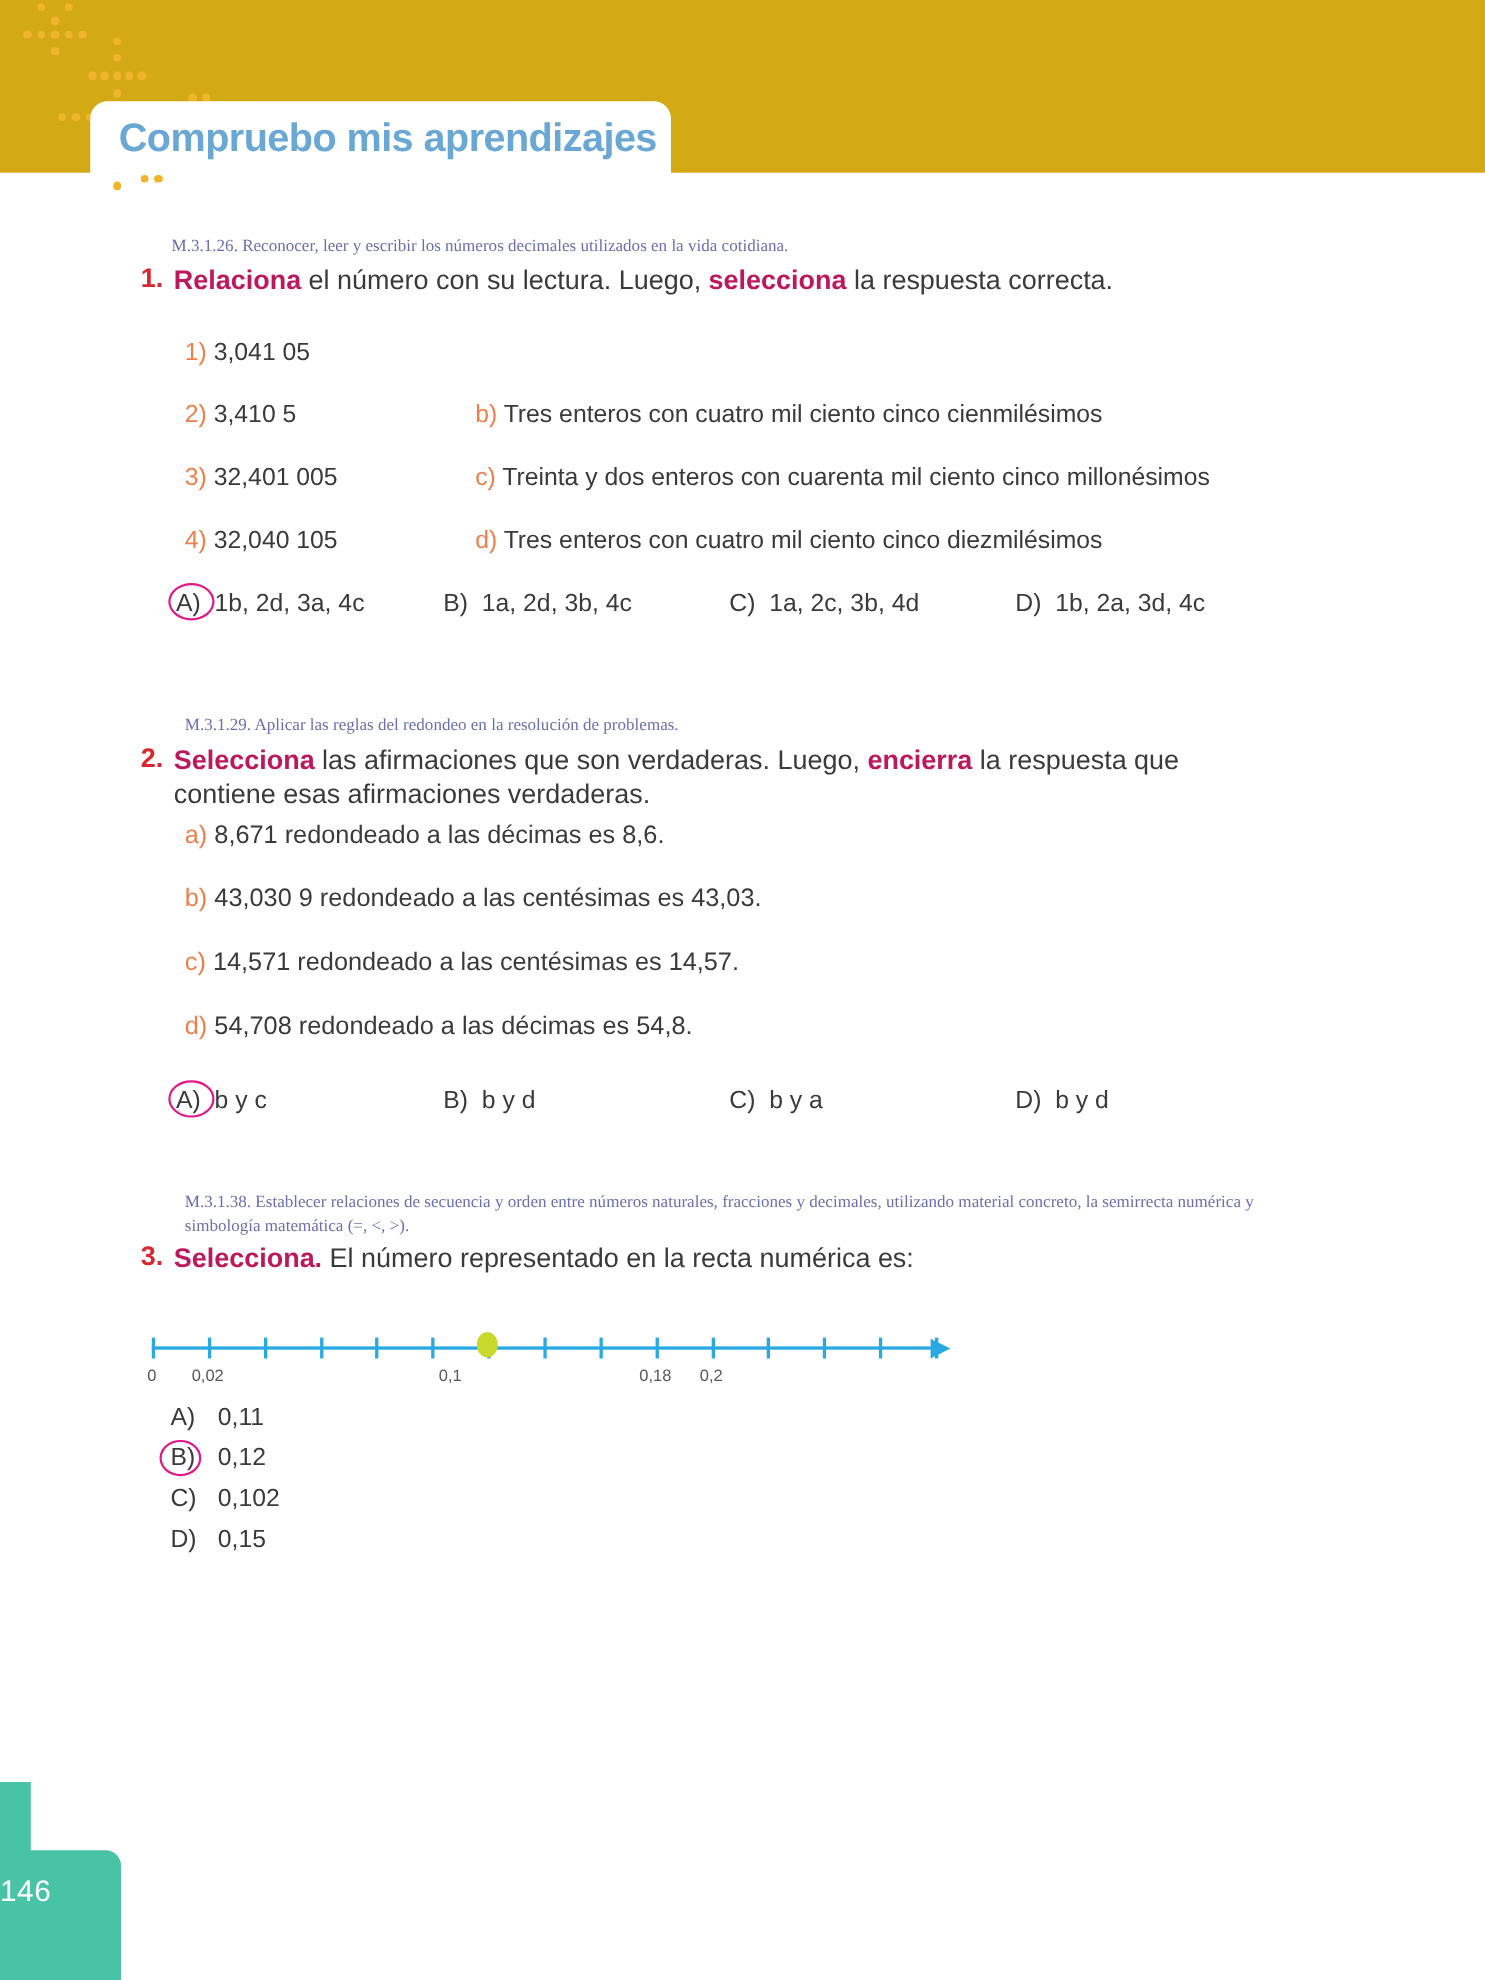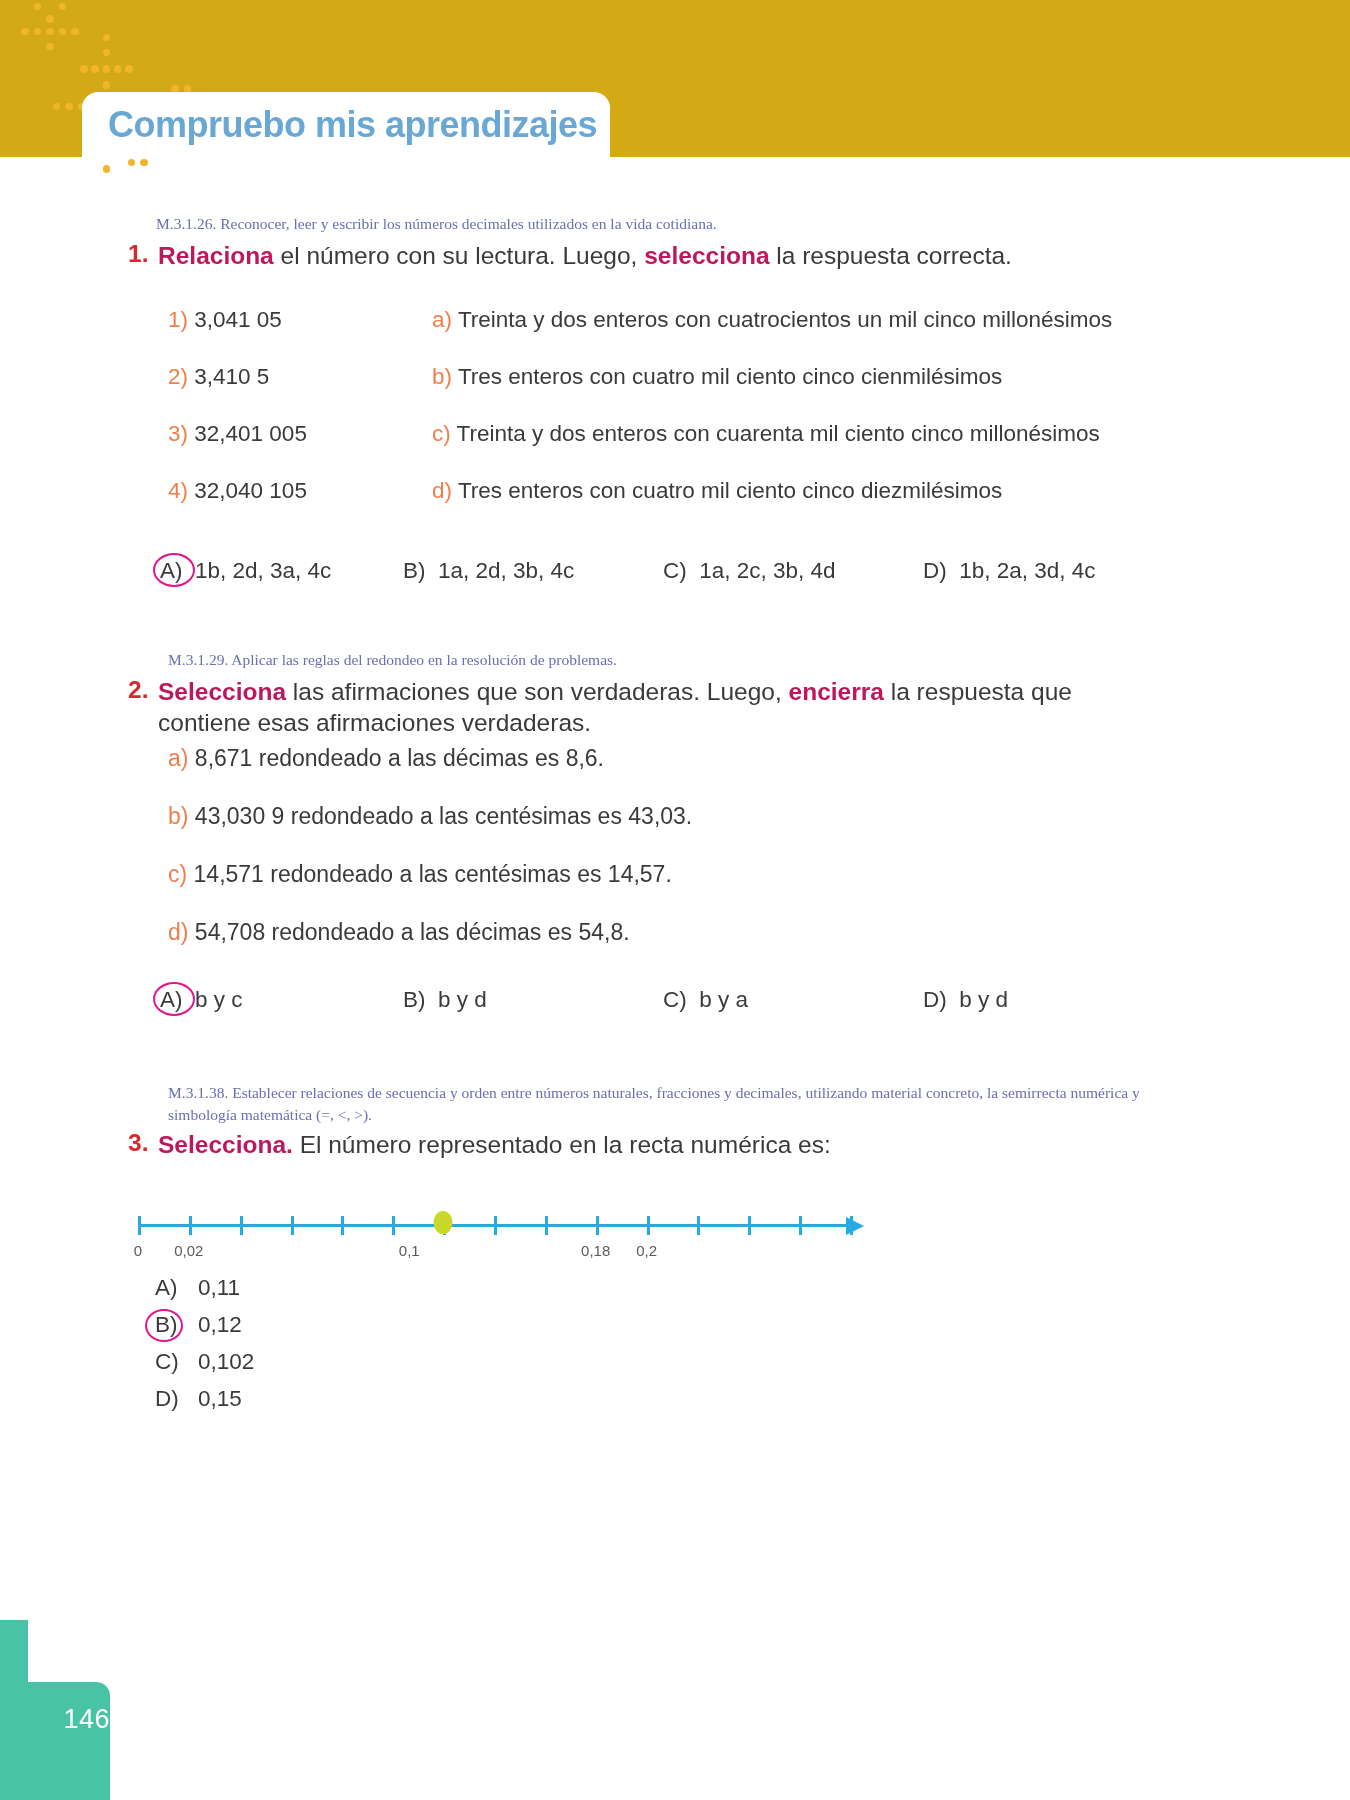--- a/index.html
+++ b/index.html
@@ -64,21 +64,21 @@
   .optrow { position:absolute; height:40px; }
   .optrow .opt { position:absolute; font-size:22.5px; color:#3a3a3a; white-space:nowrap; }
   .opt .ol { display:inline-block; }
   .opt .ov { display:inline-block; }
 
   .circle-mark {
     position:absolute; border: 2.6px solid #e2168a; border-radius: 50%;
     pointer-events:none;
   }
 
-  .q1opts { left:160px; top:378px; width:1000px;margin-top:23px; }
+  .q1opts { left:160px; top:378px; width:1000px; }
   .q2opts { left:160px; top:830px; width:1000px; }
 
   
   .stmts { position:absolute; left:168px; top:588px; width: 800px; }
   .stmts .srow { height: 58px; font-size:23px; color:#3a3a3a; white-space: nowrap; }
 
   
   .vopts { position:absolute; left:155px; top:1118px; }
   .vopts .vrow { position:relative; height:37px; font-size:22.5px; color:#3a3a3a; }
   .vopts .vl { position:absolute; left:0; }
@@ -96,21 +96,21 @@
   .nl-lab { position:absolute; top:42px; font-size:15px; color:#58595b; transform: translateX(-50%); white-space: nowrap;}
   .nl-dot {
     position:absolute; width:19px; height:23px; border-radius:50%;
     background:#c8d92b; top:11px; transform: translateX(-50%);
   }
 
   
   .folio {
     position:absolute; left:0; bottom:0; width:110px; height:118px;
     background:#49c3a6; border-top-right-radius: 14px;
-    display:flex; align-items:flex-start; justify-content:flex-end;
+    display:flex; align-items:flex-start; justify-content:flex-start;
   }
   .folio span { color:#ffffff; font-size:27px; padding-top:22px; letter-spacing:0.5px;}
   .folio-edge { position:absolute; left:0; bottom:0; width:28px; height:180px; background:#49c3a6; }
 </style>
 </head>
 <body>
 
 <div class="page">
 
   <div class="header-band">
@@ -170,21 +170,20 @@
     <div class="qrow q1">
       <div class="qnum">1.</div>
       <div class="qtext">
         <b>Relaciona</b><span> el número con su lectura. Luego, </span><b>selecciona</b><span> la respuesta correcta.</span>
       </div>
     </div>
 
     <div class="match" id="match-list">
         <div class="mrow">
           <div class="m-left"><span class="lbl-o">1)</span> <span>3,041 05</span></div>
-          <div class="m-right"><span class="lbl-o">a)</span> <span>Treinta y dos enteros con cuatrocientos un mil cinco millonésimos</span></div>
         </div>
         <div class="mrow">
           <div class="m-left"><span class="lbl-o">2)</span> <span>3,410 5</span></div>
           <div class="m-right"><span class="lbl-o">b)</span> <span>Tres enteros con cuatro mil ciento cinco cienmilésimos</span></div>
         </div>
         <div class="mrow">
           <div class="m-left"><span class="lbl-o">3)</span> <span>32,401 005</span></div>
           <div class="m-right"><span class="lbl-o">c)</span> <span>Treinta y dos enteros con cuarenta mil ciento cinco millonésimos</span></div>
         </div>
         <div class="mrow">

